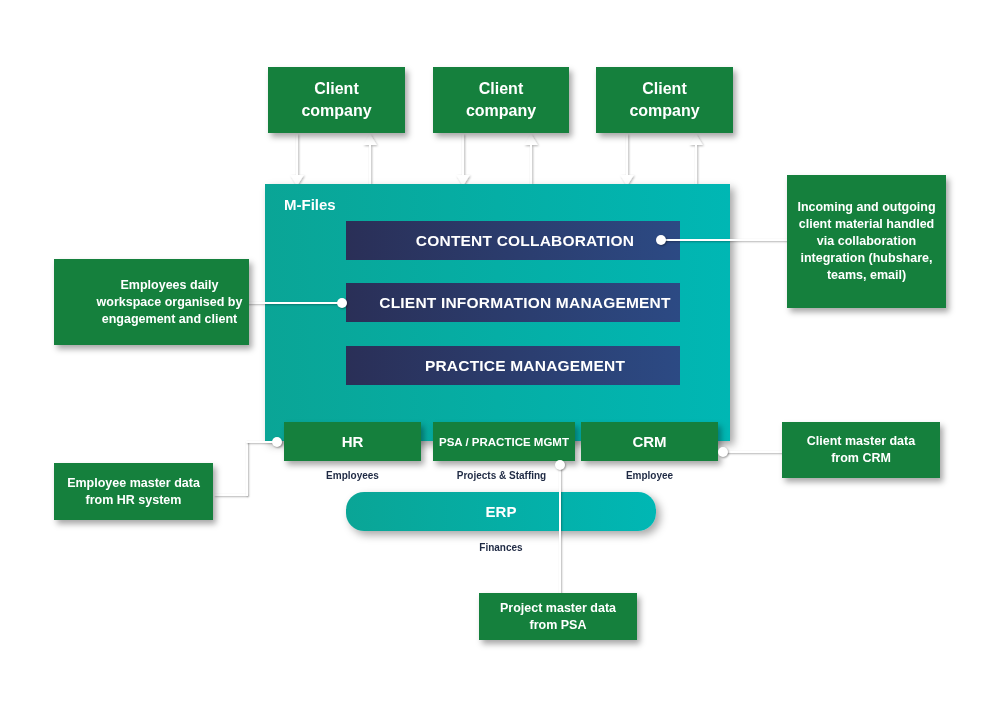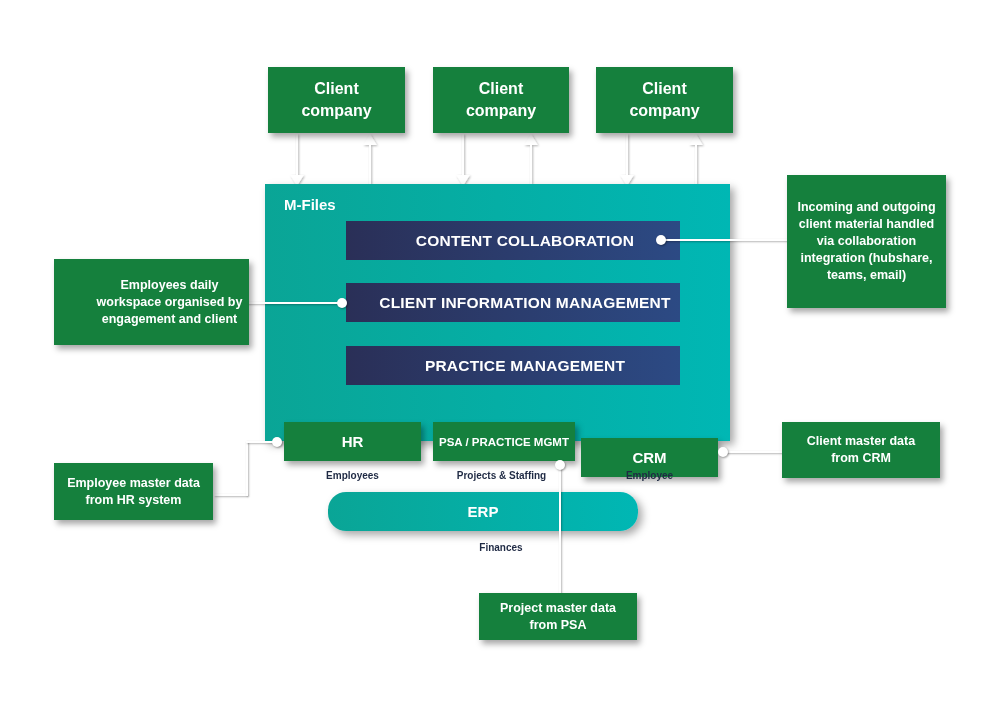--- a/index.html
+++ b/index.html
@@ -75,29 +75,29 @@
 
 <div class="abs line" style="left:214px;top:302px;width:128px;height:2px;"></div>
 <div class="abs dot" style="left:337px;top:298px;"></div>
 
 <div class="abs cyan sys" style="left:284px;top:422px;width:137px;height:39px;">
   <span>HR</span>
 </div>
 <div class="abs cyan" style="left:433px;top:422px;width:142px;height:39px;font-size:11.5px;">
   <span>PSA / PRACTICE MGMT</span>
 </div>
-<div class="abs cyan sys" style="left:581px;top:422px;width:137px;height:39px;margin-top:16px;">
+<div class="abs cyan sys" style="left:581px;top:422px;width:137px;height:39px;">
   <span>CRM</span>
 </div>
 
 <div class="abs caption" style="left:284px;top:470px;width:137px;">Employees</div>
 <div class="abs caption" style="left:433px;top:470px;width:137px;">Projects &amp; Staffing</div>
 <div class="abs caption" style="left:581px;top:470px;width:137px;">Employee</div>
 
-<div class="abs mfiles" style="left:328px;top:492px;width:310px;height:39px;display:flex;align-items:center;justify-content:center;color:#fff;font-weight:bold;font-size:15px;border-radius:18px;">
+<div class="abs mfiles" style="left:346px;top:492px;width:310px;height:39px;display:flex;align-items:center;justify-content:center;color:#fff;font-weight:bold;font-size:15px;border-radius:18px;">
   <span>ERP</span>
 </div>
 <div class="abs caption" style="left:346px;top:542px;width:310px;">Finances</div>
 
 <div class="abs line" style="left:214px;top:494px;width:33px;height:2px;"></div>
 <div class="abs line" style="left:246px;top:441px;width:2px;height:55px;"></div>
 <div class="abs line" style="left:246px;top:441px;width:30px;height:2px;"></div>
 <div class="abs dot" style="left:272px;top:437px;"></div>
 
 <div class="abs line" style="left:724px;top:451px;width:58px;height:2px;"></div>

